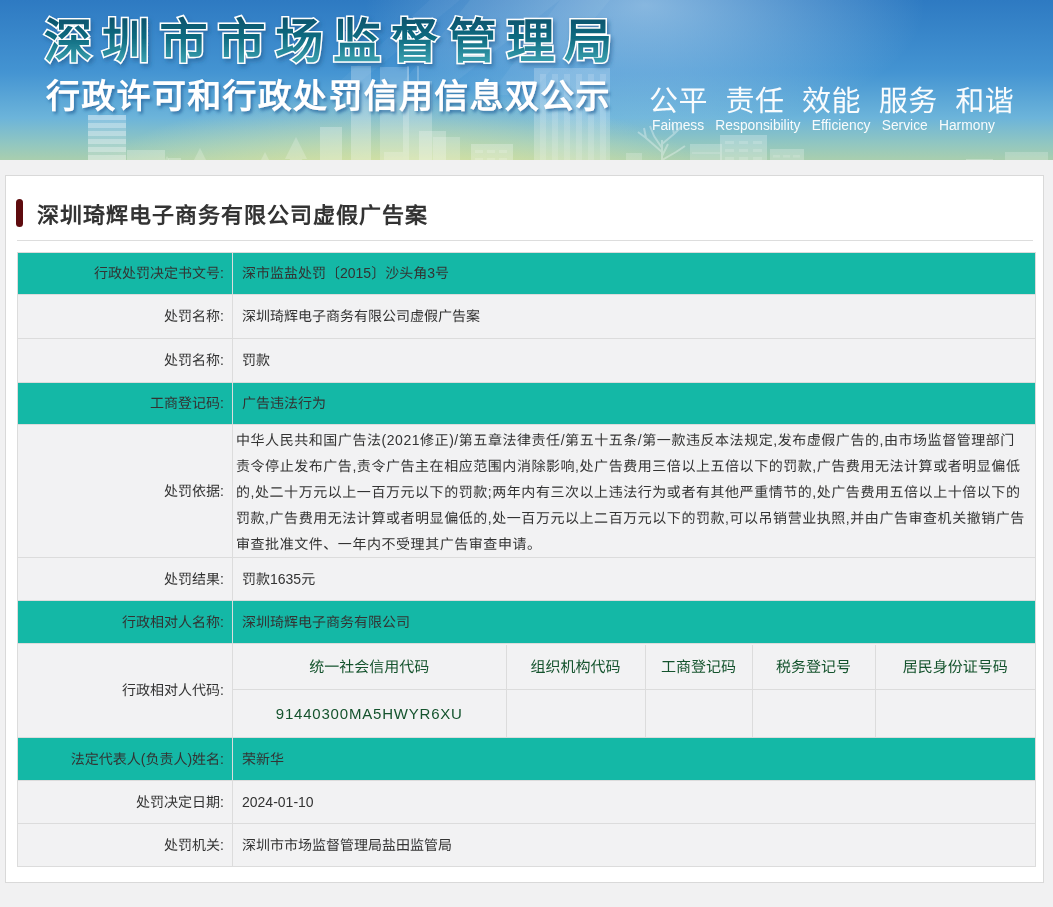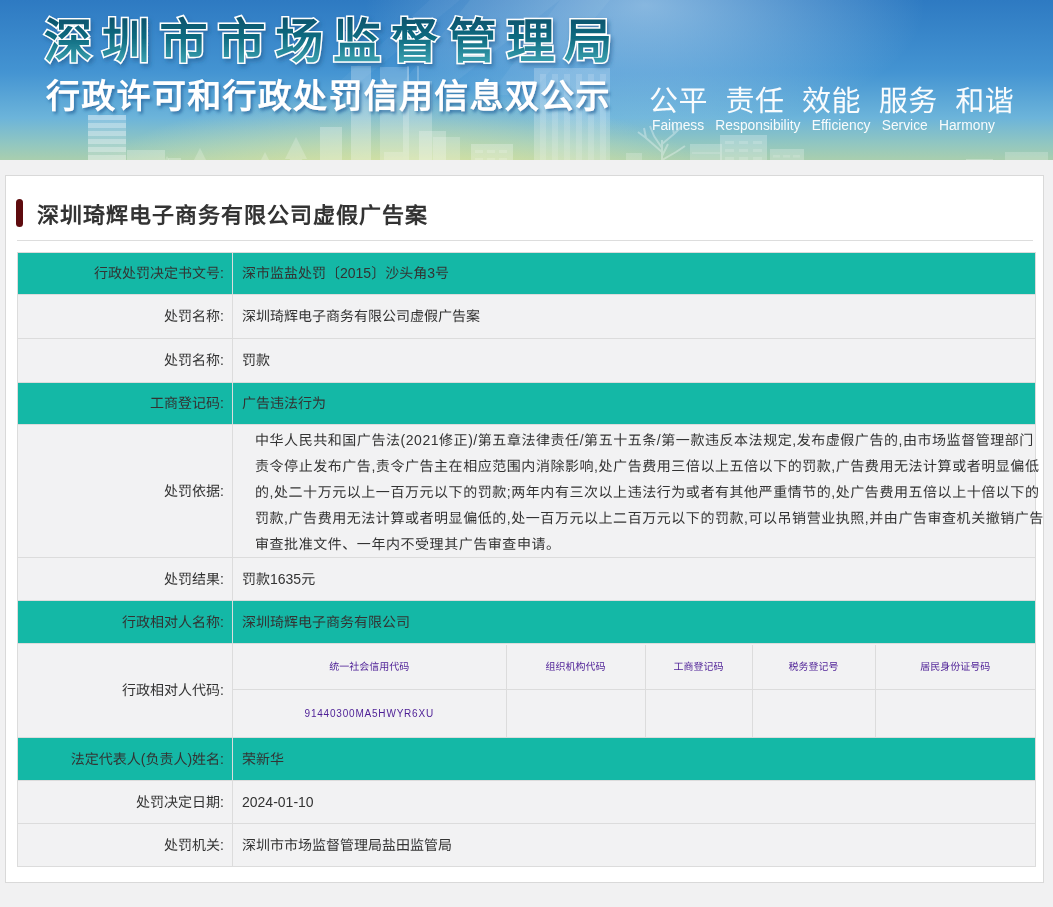--- a/index.html
+++ b/index.html
@@ -12,25 +12,25 @@
 .redbar{width:7px;height:28px;border-radius:3.5px;background:#5e0b0e;margin-left:-1px;}
 .titletext{margin-left:14px;font-size:22px;font-weight:bold;color:#333;letter-spacing:1px;}
 .hr{border-top:1px solid #ddd;height:0;margin:0;}
 table.main{border-collapse:collapse;width:1019px;margin-top:11px;font-size:14px;color:#333;table-layout:fixed;}
 table.main td{border:1px solid #dcdcdc;vertical-align:middle;line-height:21px;}
 td.lbl{width:206px;text-align:right;padding:0 8px 0 0;}
 td.val{padding:0 10px 0 9px;}
 tr.g{background:#f2f2f3;}
 tr.w{background:#14b8a6;}
 td.nest{padding:0;}
-table.inner{border-collapse:collapse;width:100%;font-size:10px;color:#4c1d95;table-layout:fixed;}
+table.inner{border-collapse:collapse;width:100%;font-size:15px;color:#14532d;table-layout:fixed;}
 table.inner td{border:0;border-left:1px solid #dcdcdc;text-align:center;vertical-align:middle;}
 table.inner td:first-child{border-left:0;}
 table.inner tr:first-child td{border-bottom:1px solid #dcdcdc;}
-table.main td.dep{line-height:26px;padding:2px 10px 0 22px;letter-spacing:0.55px;white-space:nowrap;}
+table.main td.dep{line-height:26px;padding:2px 10px 0 3px;letter-spacing:0.55px;white-space:nowrap;}
 </style>
 </head>
 <body>
 <div class="hdr">
 <svg width="1053" height="190" viewBox="0 0 1053 190">
 <defs>
 <linearGradient id="sky" x1="0" y1="0" x2="0" y2="1">
 <stop offset="0" stop-color="#2e7ac2"></stop>
 <stop offset="0.38" stop-color="#4494d2"></stop>
 <stop offset="0.62" stop-color="#6cb4da"></stop>

